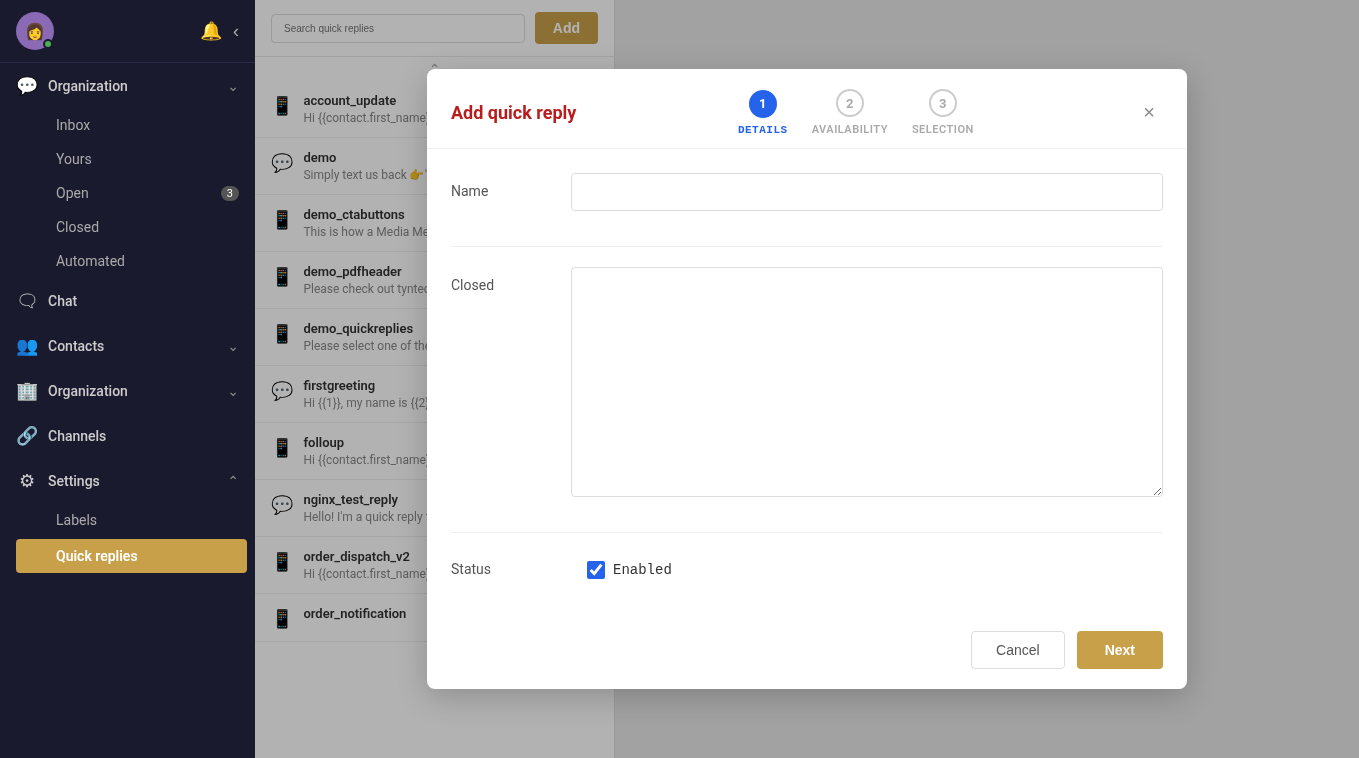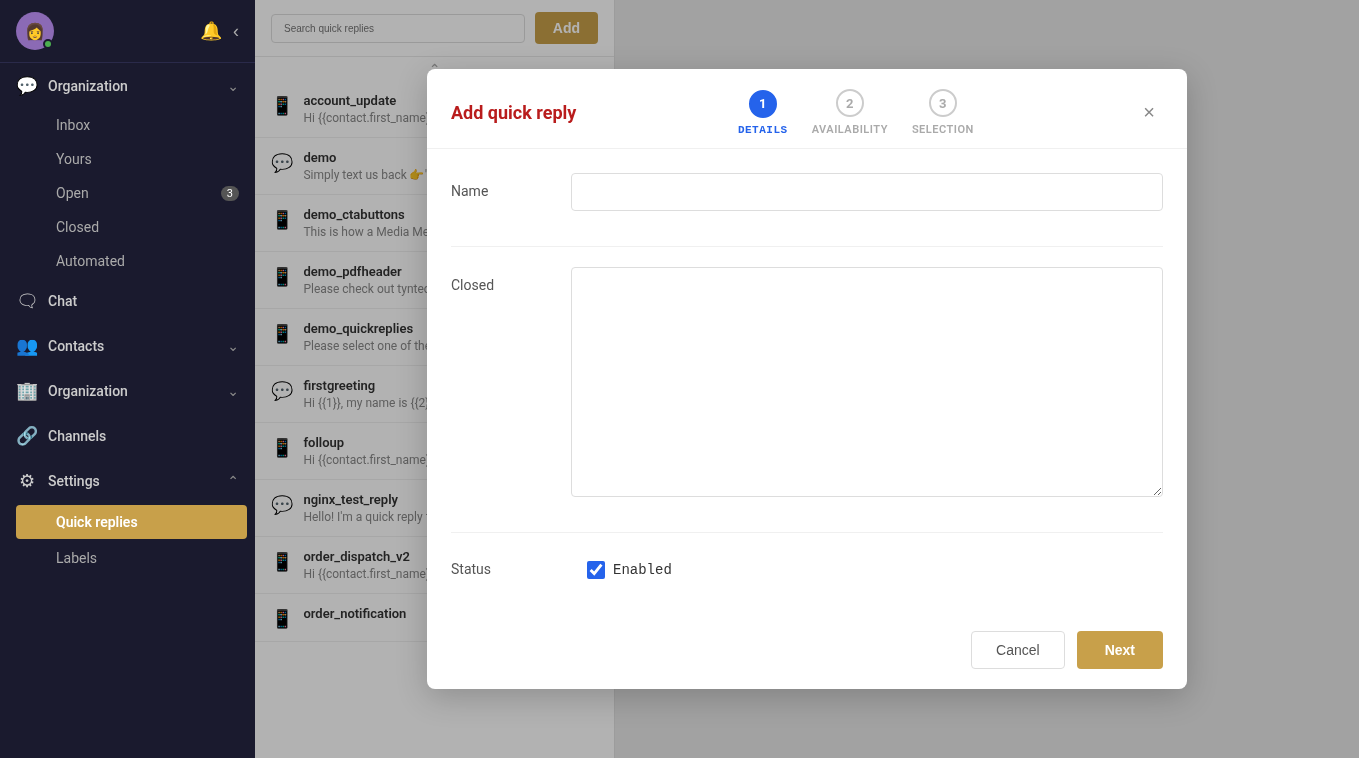--- a/index.html
+++ b/index.html
@@ -434,25 +434,25 @@
 
   <div class="nav-section">
     <div class="nav-item">
       <div class="nav-item-left">
         <span class="nav-icon">⚙</span>
         <span>Settings</span>
       </div>
       <span class="nav-arrow">⌃</span>
     </div>
     <div class="sub-nav">
+      <div class="sub-nav-item">
+        <span>Labels</span>
+      </div>
       <div class="sub-nav-item active">
         <span>Quick replies</span>
-      </div>
-      <div class="sub-nav-item">
-        <span>Labels</span>
       </div>
     </div>
   </div>
 </div>
 
 <div class="main-content">
 
   <div class="quick-replies-panel">
     <div class="qr-search-bar">
       <input class="qr-search-input" type="text" placeholder="Search quick replies" style="">

